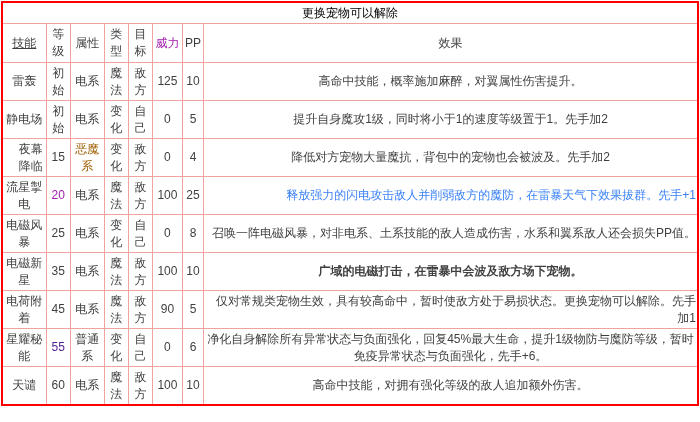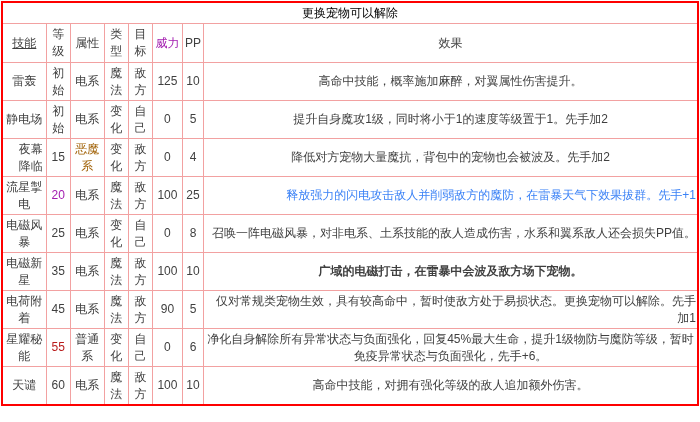--- a/index.html
+++ b/index.html
@@ -141,21 +141,21 @@
           <td style="border-color: rgb(242, 161, 161); color: rgb(63, 63, 63); margin-top: 23px;">45</td>
           <td style="border-color: rgb(242, 161, 161); color: rgb(63, 63, 63);">电系</td>
           <td style="border-color: rgb(242, 161, 161); color: rgb(63, 63, 63);">魔法</td>
           <td style="border-color: rgb(242, 161, 161); color: rgb(63, 63, 63);">敌方</td>
           <td style="border-color: rgb(242, 161, 161); color: rgb(63, 63, 63);">90</td>
           <td style="border-color: rgb(242, 161, 161); color: rgb(63, 63, 63);">5</td>
           <td class="effect-cell" style="border-color: rgb(242, 161, 161); color: rgb(63, 63, 63); text-align: right;">仅对常规类宠物生效，具有较高命中，暂时使敌方处于易损状态。更换宠物可以解除。先手加1</td>
         </tr>
         <tr class="data-row">
           <td style="border-color: rgb(242, 161, 161); color: rgb(63, 63, 63);">星耀秘能</td>
-          <td style="border-color: rgb(242, 161, 161); color: #b91c1c;">55</td>
+          <td style="border-color: rgb(242, 161, 161); color: #4c1d95;">55</td>
           <td style="border-color: rgb(242, 161, 161); color: rgb(63, 63, 63);">普通系</td>
           <td style="border-color: rgb(242, 161, 161); color: rgb(63, 63, 63);">变化</td>
           <td style="border-color: rgb(242, 161, 161); color: rgb(63, 63, 63);">自己</td>
           <td style="border-color: rgb(242, 161, 161); color: rgb(63, 63, 63);">0</td>
           <td style="border-color: rgb(242, 161, 161); color: rgb(63, 63, 63);">6</td>
           <td class="effect-cell" style="border-color: rgb(242, 161, 161); color: rgb(63, 63, 63);">净化自身解除所有异常状态与负面强化，回复45%最大生命，提升1级物防与魔防等级，暂时免疫异常状态与负面强化，先手+6。</td>
         </tr>
         <tr class="data-row">
           <td style="border-color: rgb(242, 161, 161); color: rgb(63, 63, 63);">天谴</td>
           <td style="border-color: rgb(242, 161, 161); color: rgb(63, 63, 63);">60</td>

